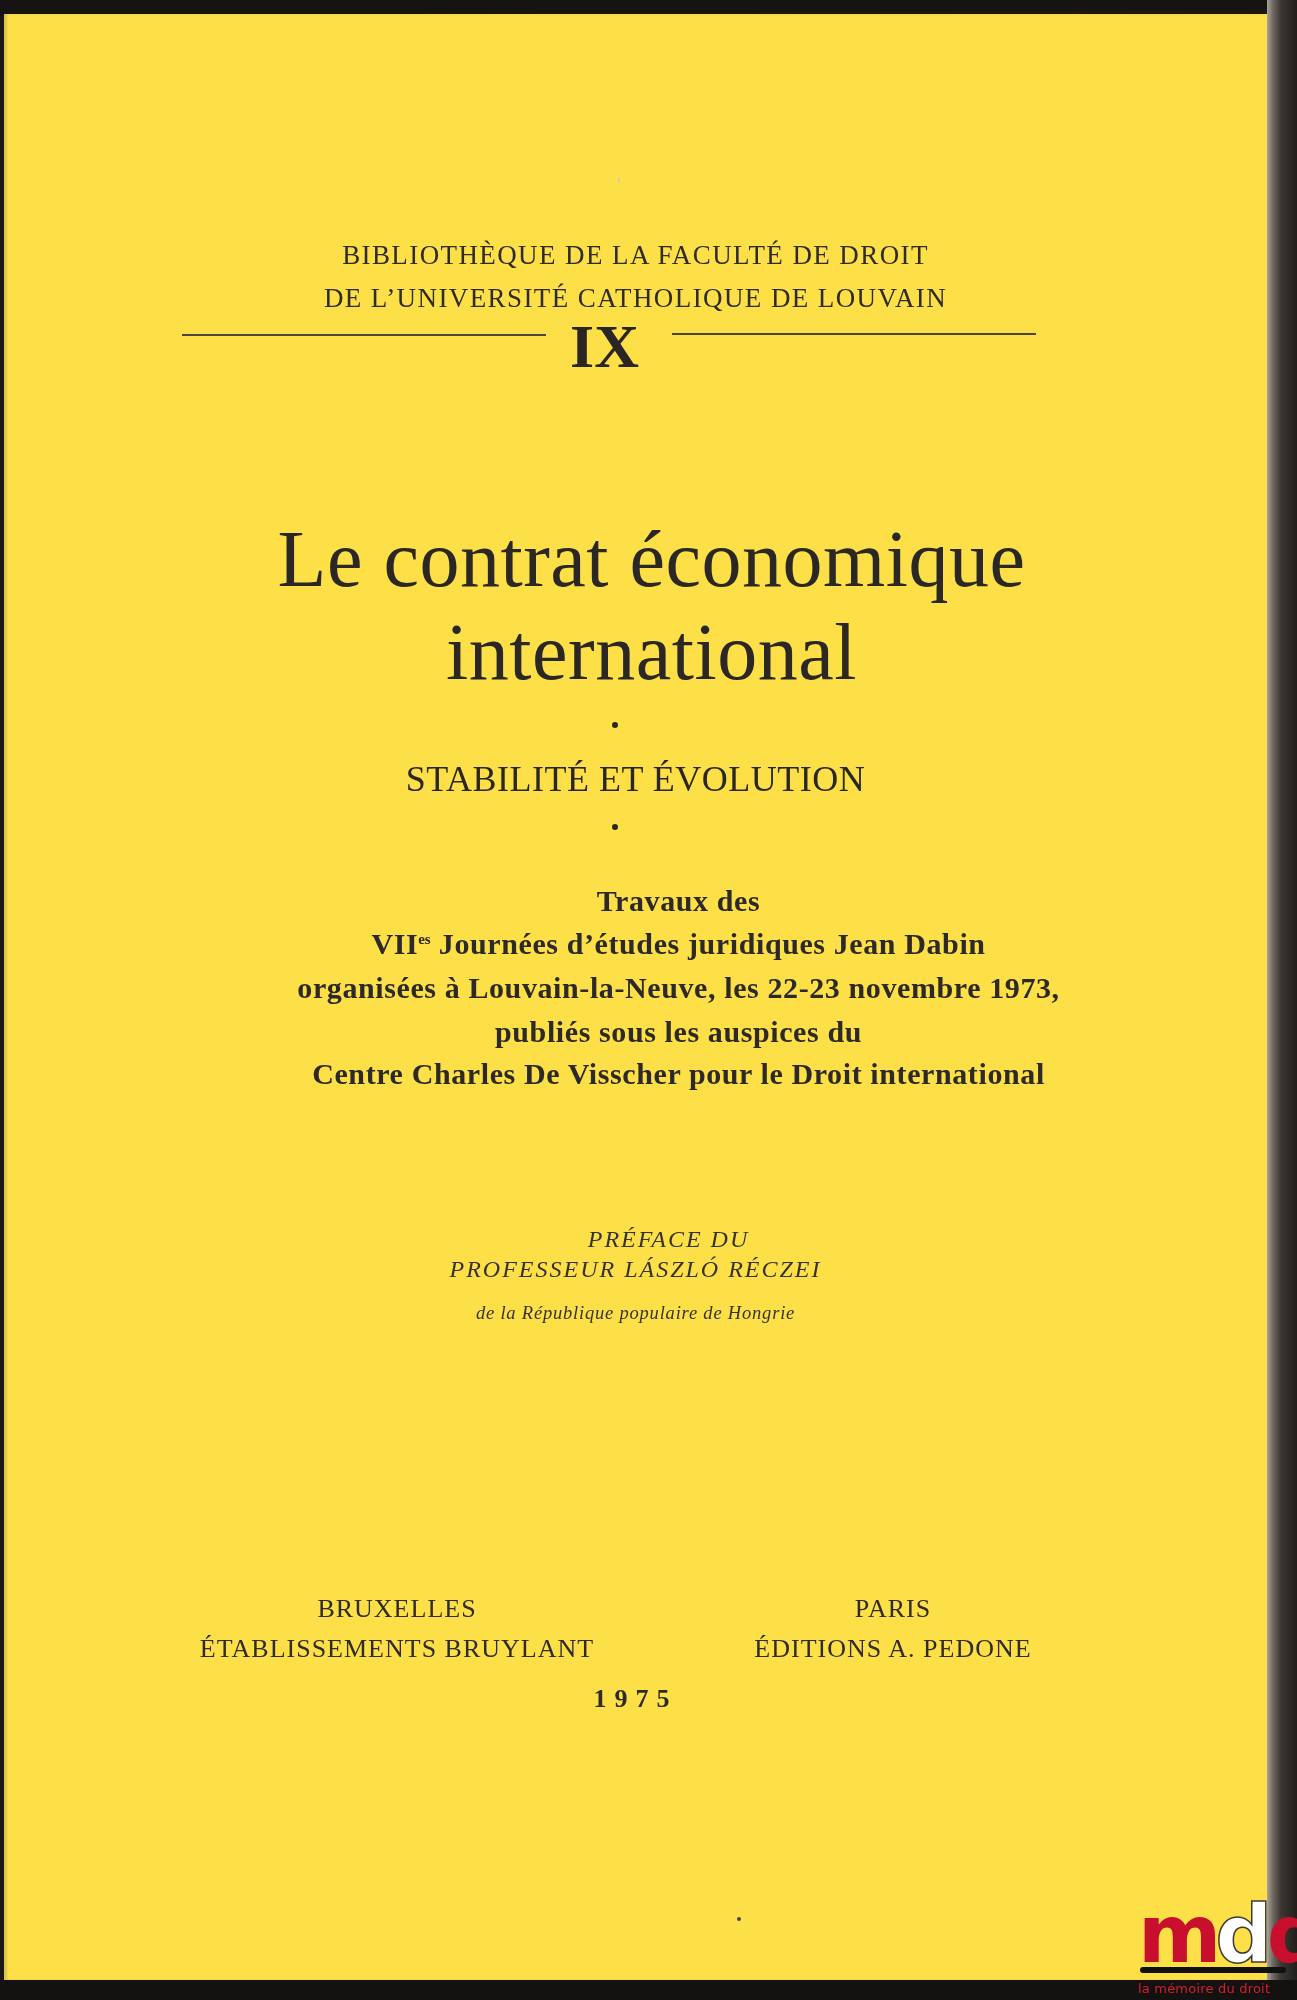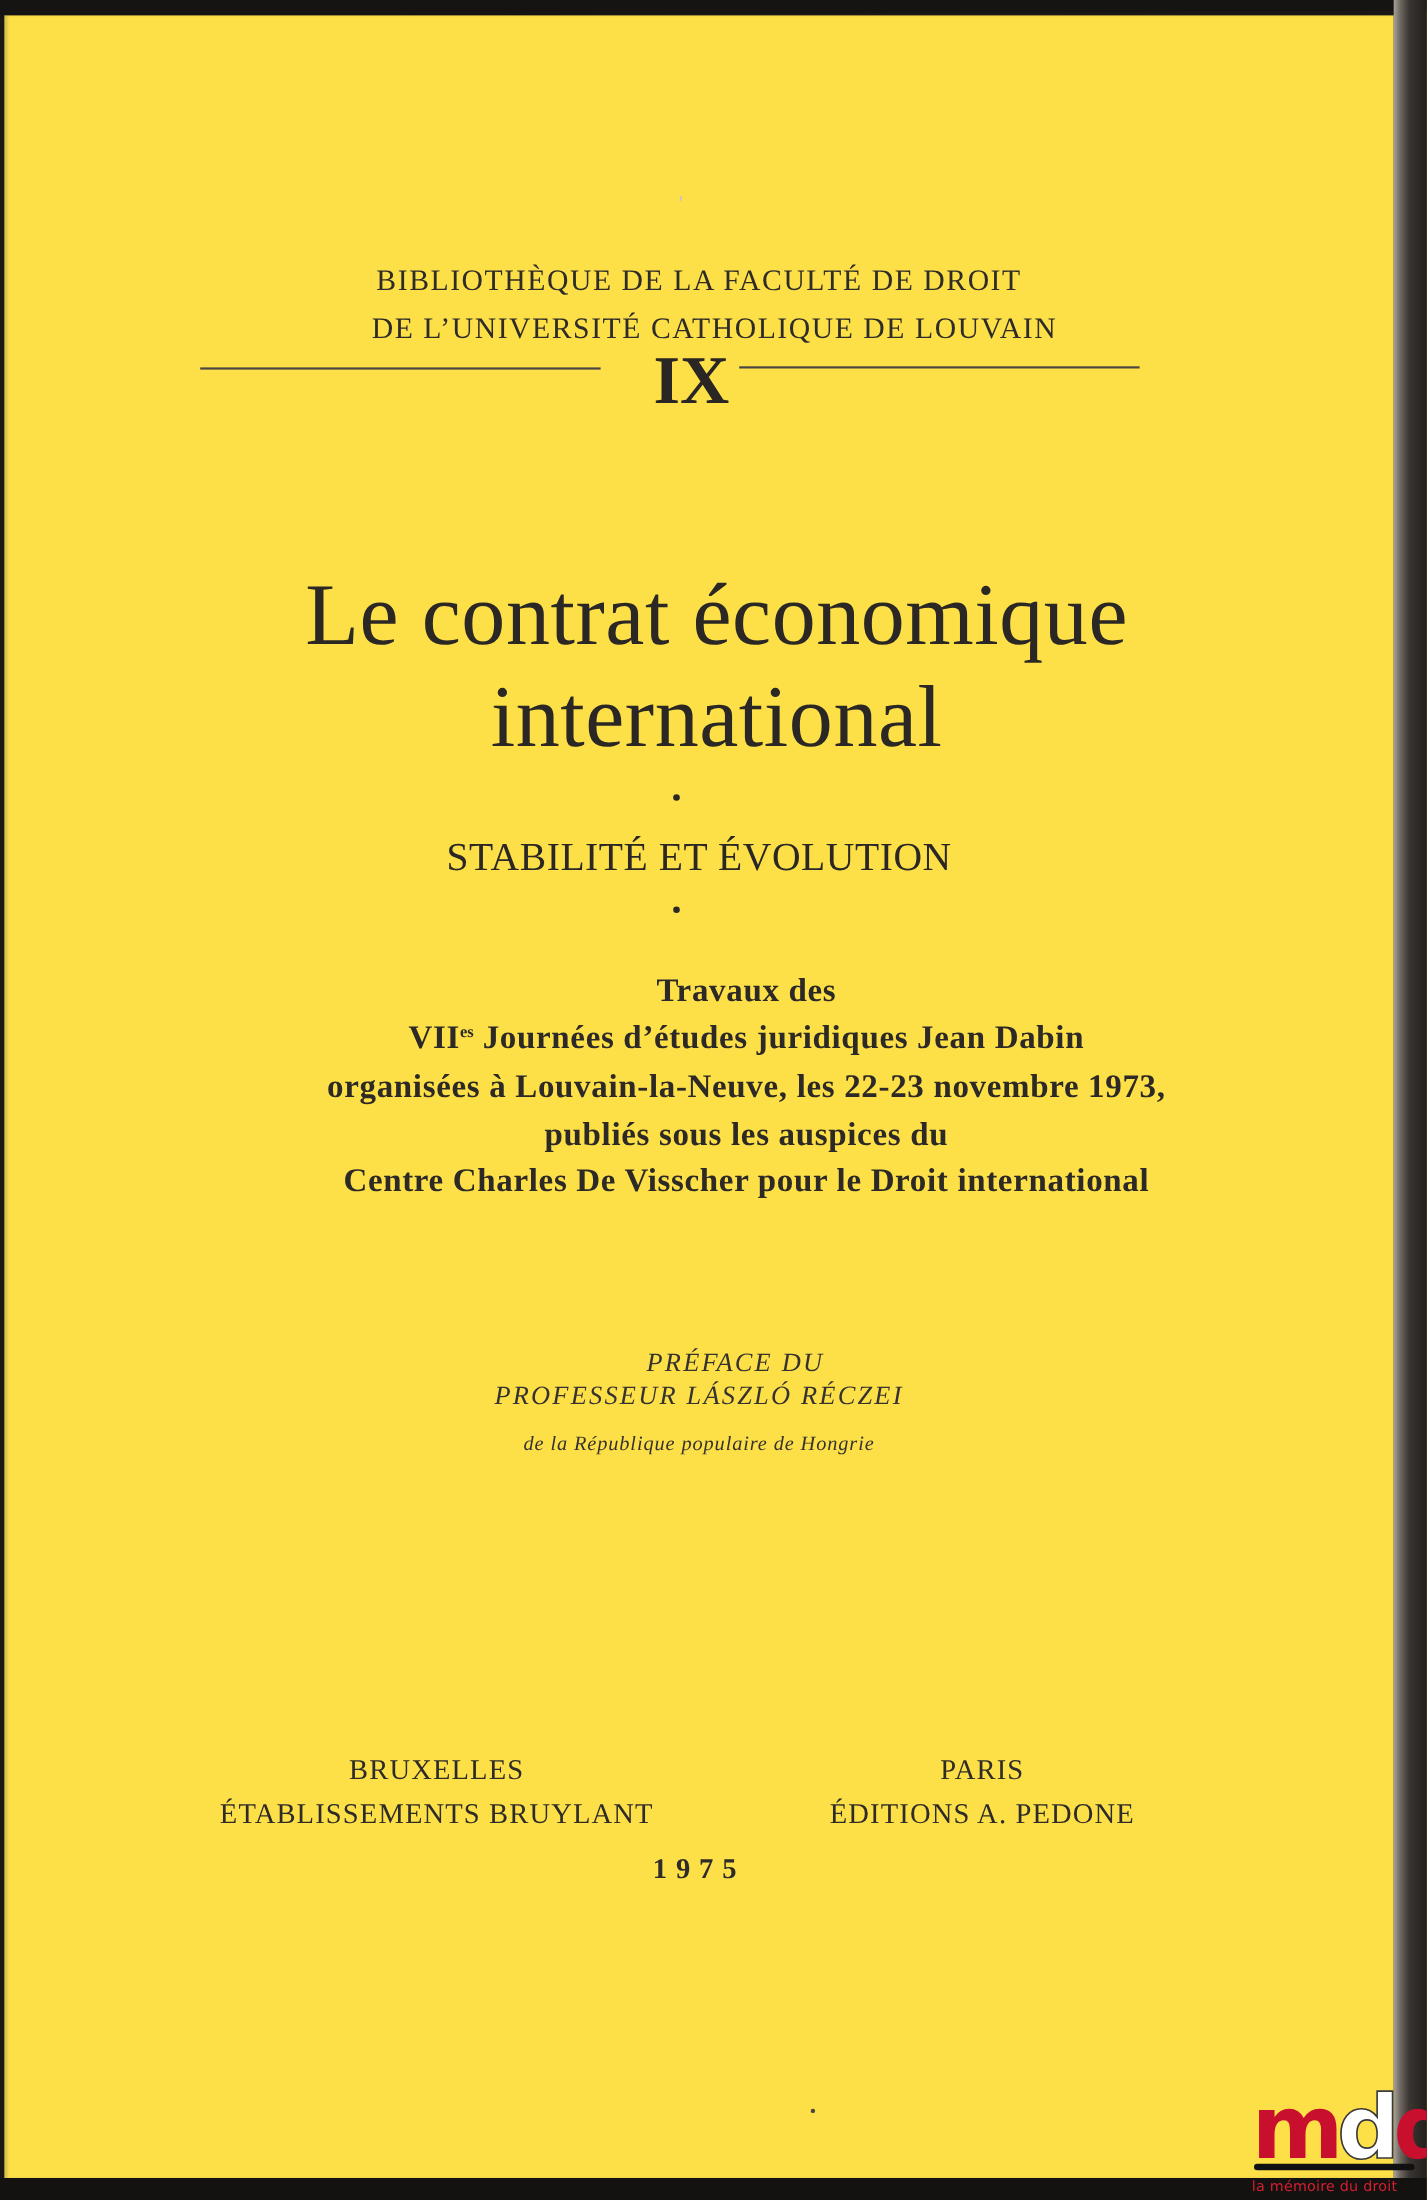--- a/index.html
+++ b/index.html
@@ -16,21 +16,21 @@
   }
   .top-band { position: absolute; left: 0; top: 0; width: 1297px; height: 16px; background: #161412; transform: skewY(-0.3deg); transform-origin: left top; }
   .right-edge { position: absolute; left: 1267px; top: 0; width: 30px; height: 2000px;
     background: linear-gradient(to right, #a8a29a 0px, #6f6860 6px, #3b3632 14px, #211e1b 30px); }
   .bottom-band { position: absolute; left: 0; top: 1980px; width: 1297px; height: 20px; background: #141210; }
 
   .line { position: absolute; left: 0; width: 1263px; text-align: center; white-space: nowrap; }
   .abs { position: absolute; white-space: nowrap; }
 
   .series { font-family: "Liberation Serif", serif; font-size: 27px; letter-spacing: 1.4px; color: #2e2b29; }
-  .series-num { font-family: "Liberation Serif", serif; font-weight: bold; font-size: 62px; color: #2a2624; letter-spacing: 0px; margin-left: 24px; }
+  .series-num { font-family: "Liberation Serif", serif; font-weight: bold; font-size: 62px; color: #2a2624; letter-spacing: 0px; }
   .rule { position: absolute; height: 2px; background: #4a4643; }
 
   .title { font-family: "Liberation Serif", serif; font-size: 80px; color: #2a2725; letter-spacing: 0.5px; padding-left: 16px; }
   .subtitle { font-family: "Liberation Serif", serif; font-size: 36px; color: #2a2725; letter-spacing: 0.5px; }
   .bullet { position: absolute; width: 6px; height: 6px; border-radius: 50%; background: #2a2725; }
 
   .body-bold { font-family: "Liberation Serif", serif; font-weight: bold; font-size: 30px; color: #2c2927; letter-spacing: 0.6px; margin-left: 43px; }
   .preface { font-family: "Liberation Serif", serif; font-style: italic; font-size: 24px; color: #363230; letter-spacing: 2px; }
   .preface-sub { font-family: "Liberation Serif", serif; font-style: italic; font-size: 18.5px; color: #363230; letter-spacing: 0.8px; }
   .pub { font-family: "Liberation Serif", serif; font-size: 26px; color: #2e2b29; letter-spacing: 1px; }
@@ -46,21 +46,21 @@
   .logo-bar { position: absolute; left: 2px; top: 72px; width: 146px; height: 6px; border-radius: 3px; background: #111; }
   .logo-tag { position: absolute; left: 0; top: 86px; font-family: "DejaVu Sans", sans-serif; font-size: 13px; color: #d41f30; white-space: nowrap; letter-spacing: 0.2px; }
 </style>
 </head>
 <body>
 
 <div class="top-band"></div>
 <div class="page">
 
   <div class="line series" style="top:226px;">BIBLIOTHÈQUE DE LA FACULTÉ DE DROIT</div>
-  <div class="line series" style="top:269px;padding-left:14px;">DE L’UNIVERSITÉ CATHOLIQUE DE LOUVAIN</div>
+  <div class="line series" style="top:269px;">DE L’UNIVERSITÉ CATHOLIQUE DE LOUVAIN</div>
 
   <div class="rule" style="left:178px; top:320px; width:364px;"></div>
   <div class="abs series-num" style="left:566px; top:297px;">IX</div>
   <div class="rule" style="left:668px; top:319px; width:364px;"></div>
 
   <div class="line title" style="top:500px;">Le contrat économique</div>
   <div class="line title" style="top:593px;">international</div>
   <div class="bullet" style="left:608px; top:708px;"></div>
 
   <div class="line subtitle" style="top:744px;">STABILITÉ ET ÉVOLUTION</div>

